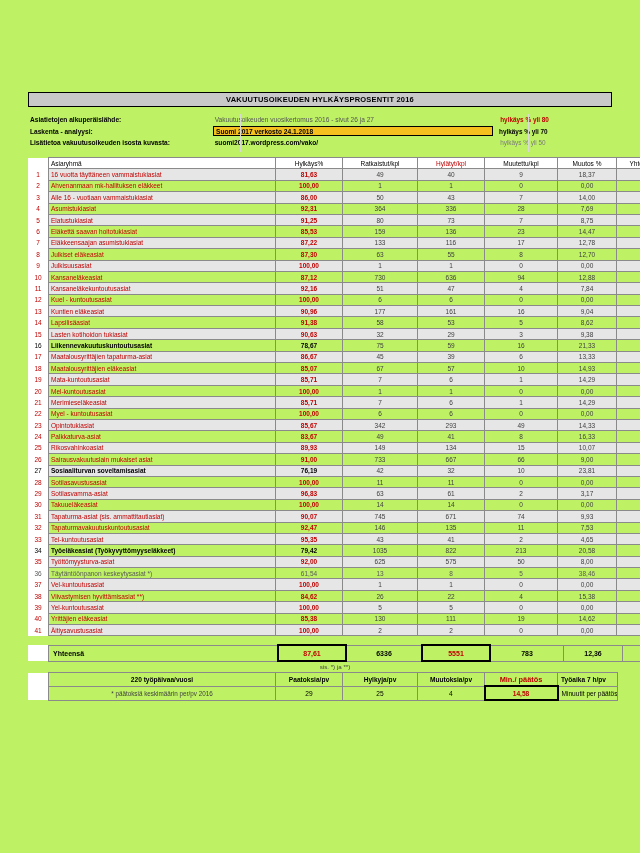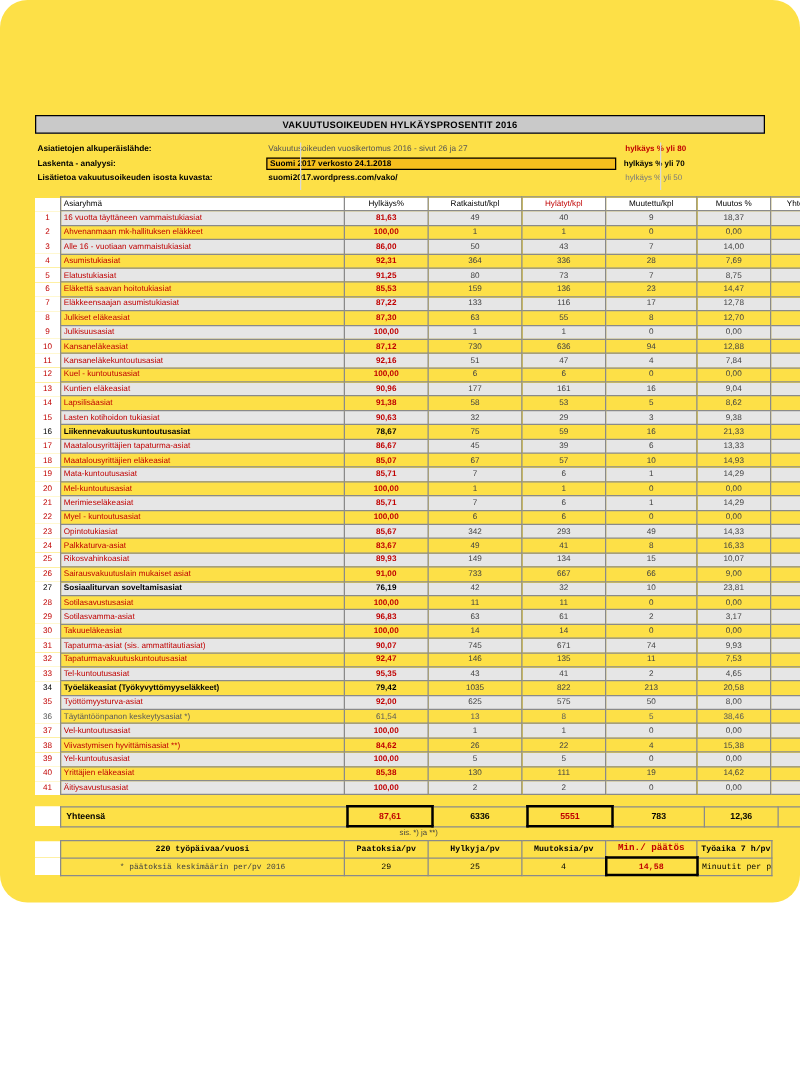--- a/index.html
+++ b/index.html
@@ -1,21 +1,21 @@
 <!DOCTYPE html>
 <html><head>
 <meta charset="utf-8">
 <style>
   html,body{margin:0;padding:0;}
   body{
     width:640px;height:853px;background:#ffffff;
     font-family:"Liberation Sans", sans-serif;
     -webkit-font-smoothing:none;
   }
-  .sheet{position:absolute;left:0;top:0;width:640px;height:722px;background:#fde047;border-radius:22px;}
+  .sheet{position:absolute;left:0;top:0;width:640px;height:853px;background:#bef264;}
   .wrap{position:absolute;left:28px;top:92px;width:584px;}
 
   
   .title-bar{
     border:1px solid #000;background:#c9c9c9;
     height:13px;line-height:13px;text-align:center;
     font-size:7.5px;font-weight:bold;color:#000;letter-spacing:.2px;
   }
 
   
@@ -74,21 +74,21 @@
   td.big-red{color:#c00000;font-size:8.5px;border:2px solid #000 !important;}
   td.dark{color:#000;font-size:7px;}
 
   .sis{width:584px;text-align:center;font-size:6.2px;color:#404040;
        margin-top:1px;padding-left:30px;box-sizing:border-box;}
 
   
   table.foot{border-collapse:collapse;width:584px;table-layout:fixed;margin-top:2px;}
   table.foot td{
     border:1px solid #8a8a8a;font-size:6.6px;height:12px;
-    text-align:center;padding:0 2px;white-space:nowrap;overflow:hidden;font-family:Liberation Mono, monospace;
+    text-align:center;padding:0 2px;white-space:nowrap;overflow:hidden;
   }
   table.foot td.c-num{border:none !important;}
   table.foot tr.fh td{font-weight:bold;}
   table.foot td.minred{color:#c00000;font-weight:bold;font-size:7.4px;}
   table.foot td.minval{color:#c00000;font-weight:bold;border:2px solid #000 !important;}
   table.foot td.note{text-align:center;font-style:normal;color:#404040;font-size:6.3px;}
   table.foot td.ltxt{text-align:left;padding-left:3px;color:#000;}
 </style>
 </head>
 <body>

